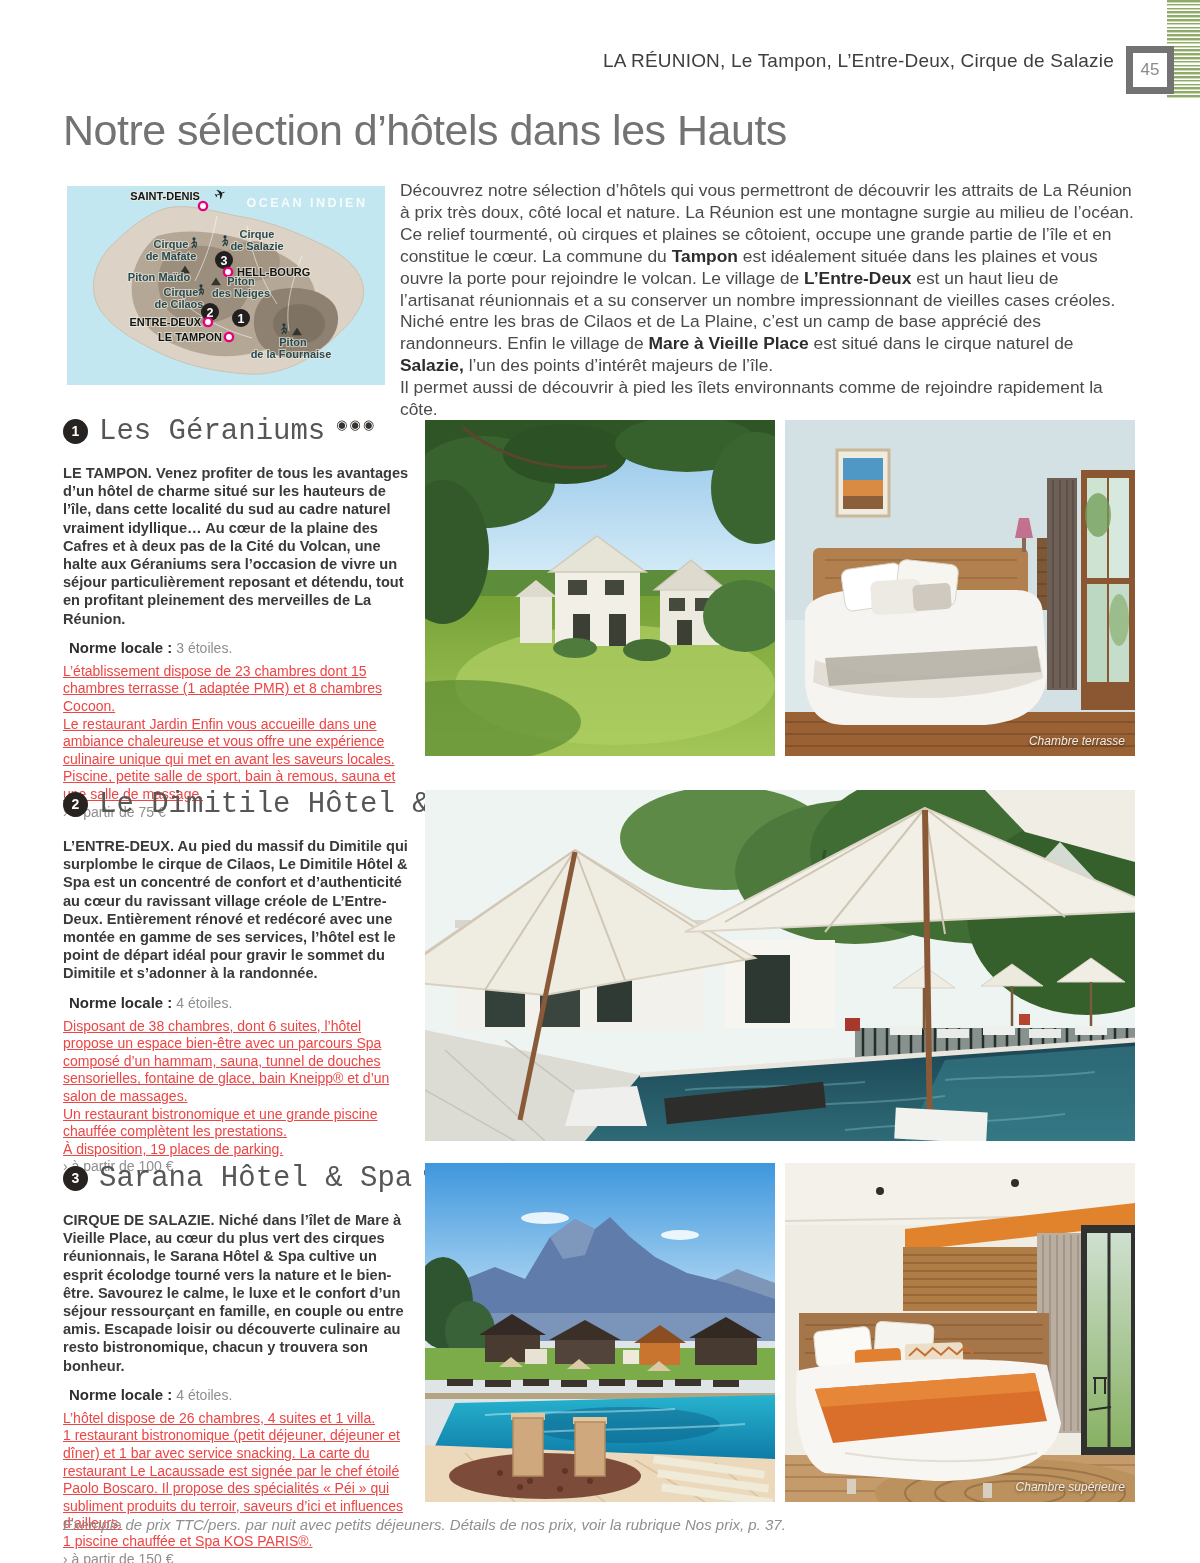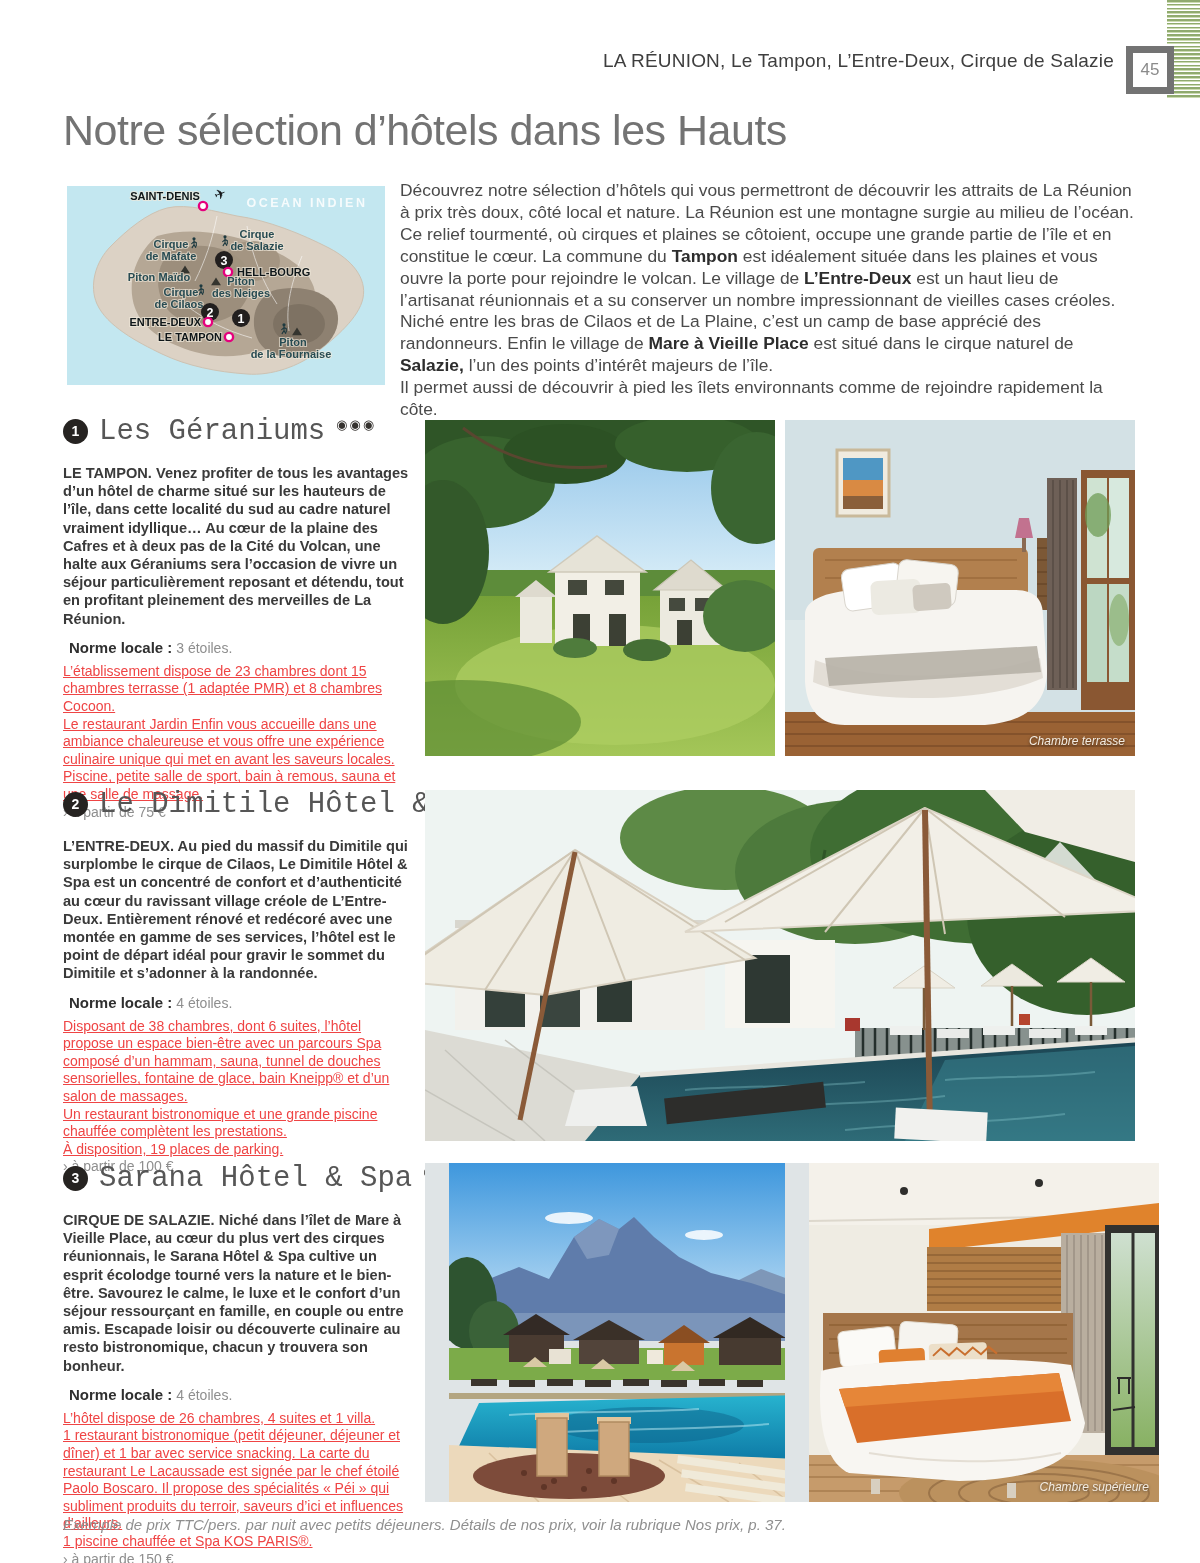--- a/index.html
+++ b/index.html
@@ -44,21 +44,21 @@
   .price{font-size:14px;line-height:17.6px;color:#8e8e8e;}
 
   
   .photo{position:absolute;overflow:hidden;background:#dfe4e6;}
   .photo svg{display:block;width:100%;height:100%;}
   .photo .caption{position:absolute;right:10px;bottom:8px;color:#f3ece2;font-style:italic;font-size:12px;
         text-shadow:0 1px 3px rgba(0,0,0,.55);}
   .s1 .photo{top:6px;width:350px;height:336px;}
   .s1 .photo.pa{left:425px;} .s1 .photo.pb{left:785px;}
   .s2 .photo{top:3px;left:425px;width:710px;height:351px;}
-  .s3 .photo{top:2px;width:350px;height:339px;padding-left:24px;}
+  .s3 .photo{top:2px;width:350px;height:339px;}
   .s3 .photo.pd{left:425px;} .s3 .photo.pe{left:785px;}
 
   .footer-note{position:absolute;left:63px;top:1516px;font-size:15px;font-style:italic;color:#8f8f8f;}
 </style>
 </head>
 <body>
 
 <div class="page">
 
   <div class="stripes"></div>

